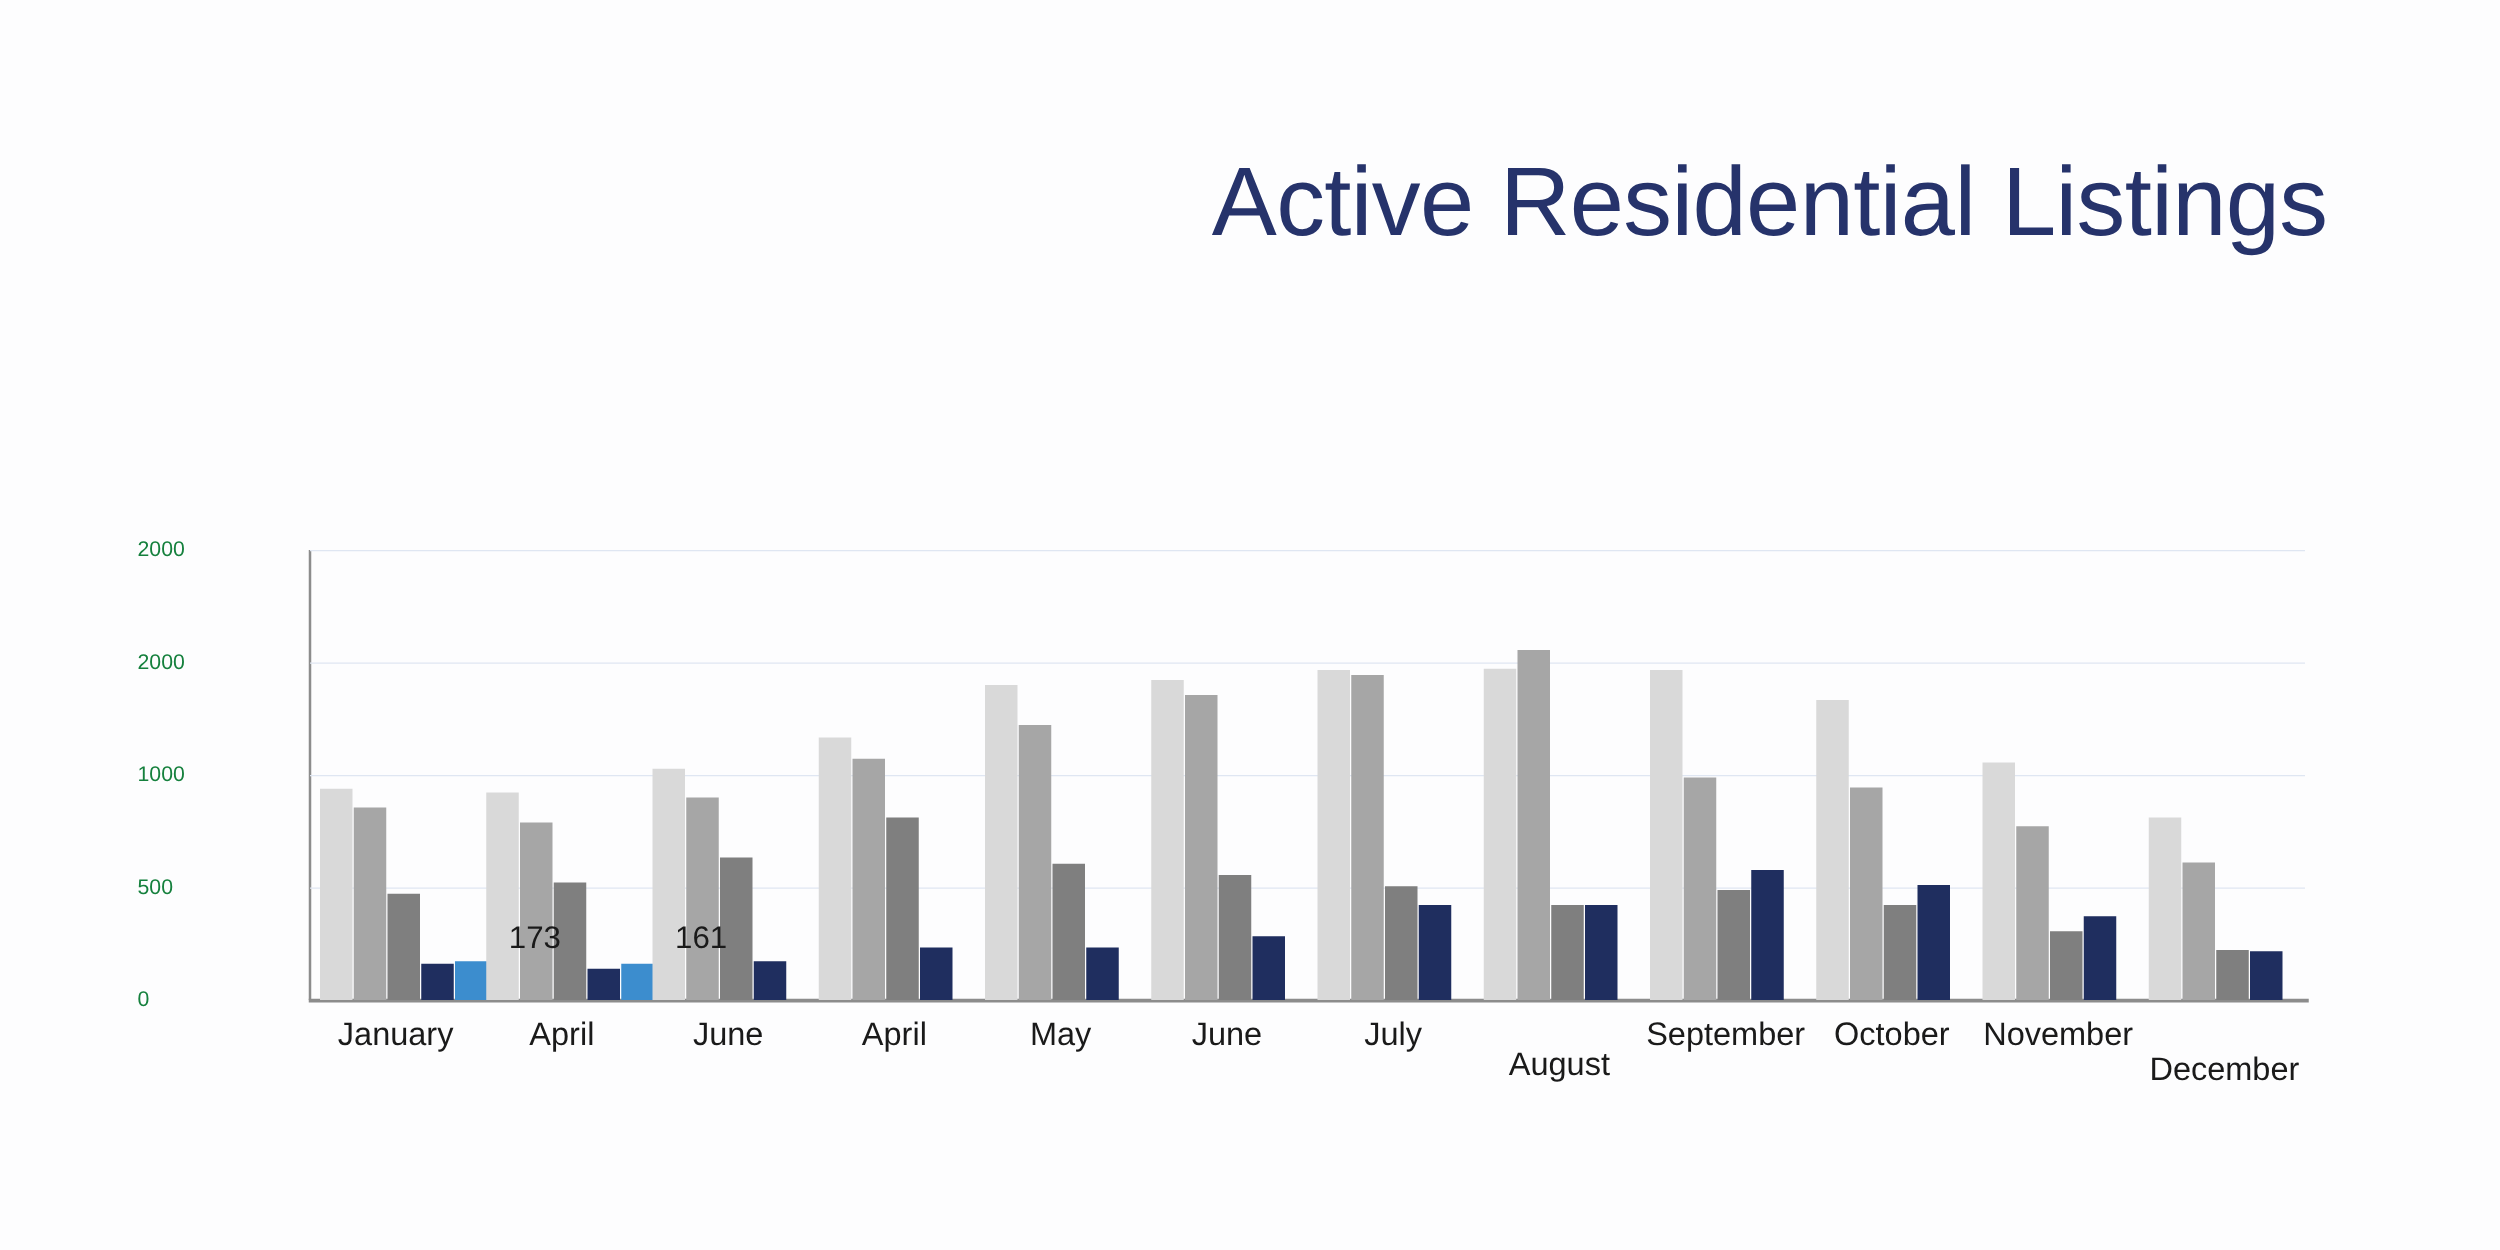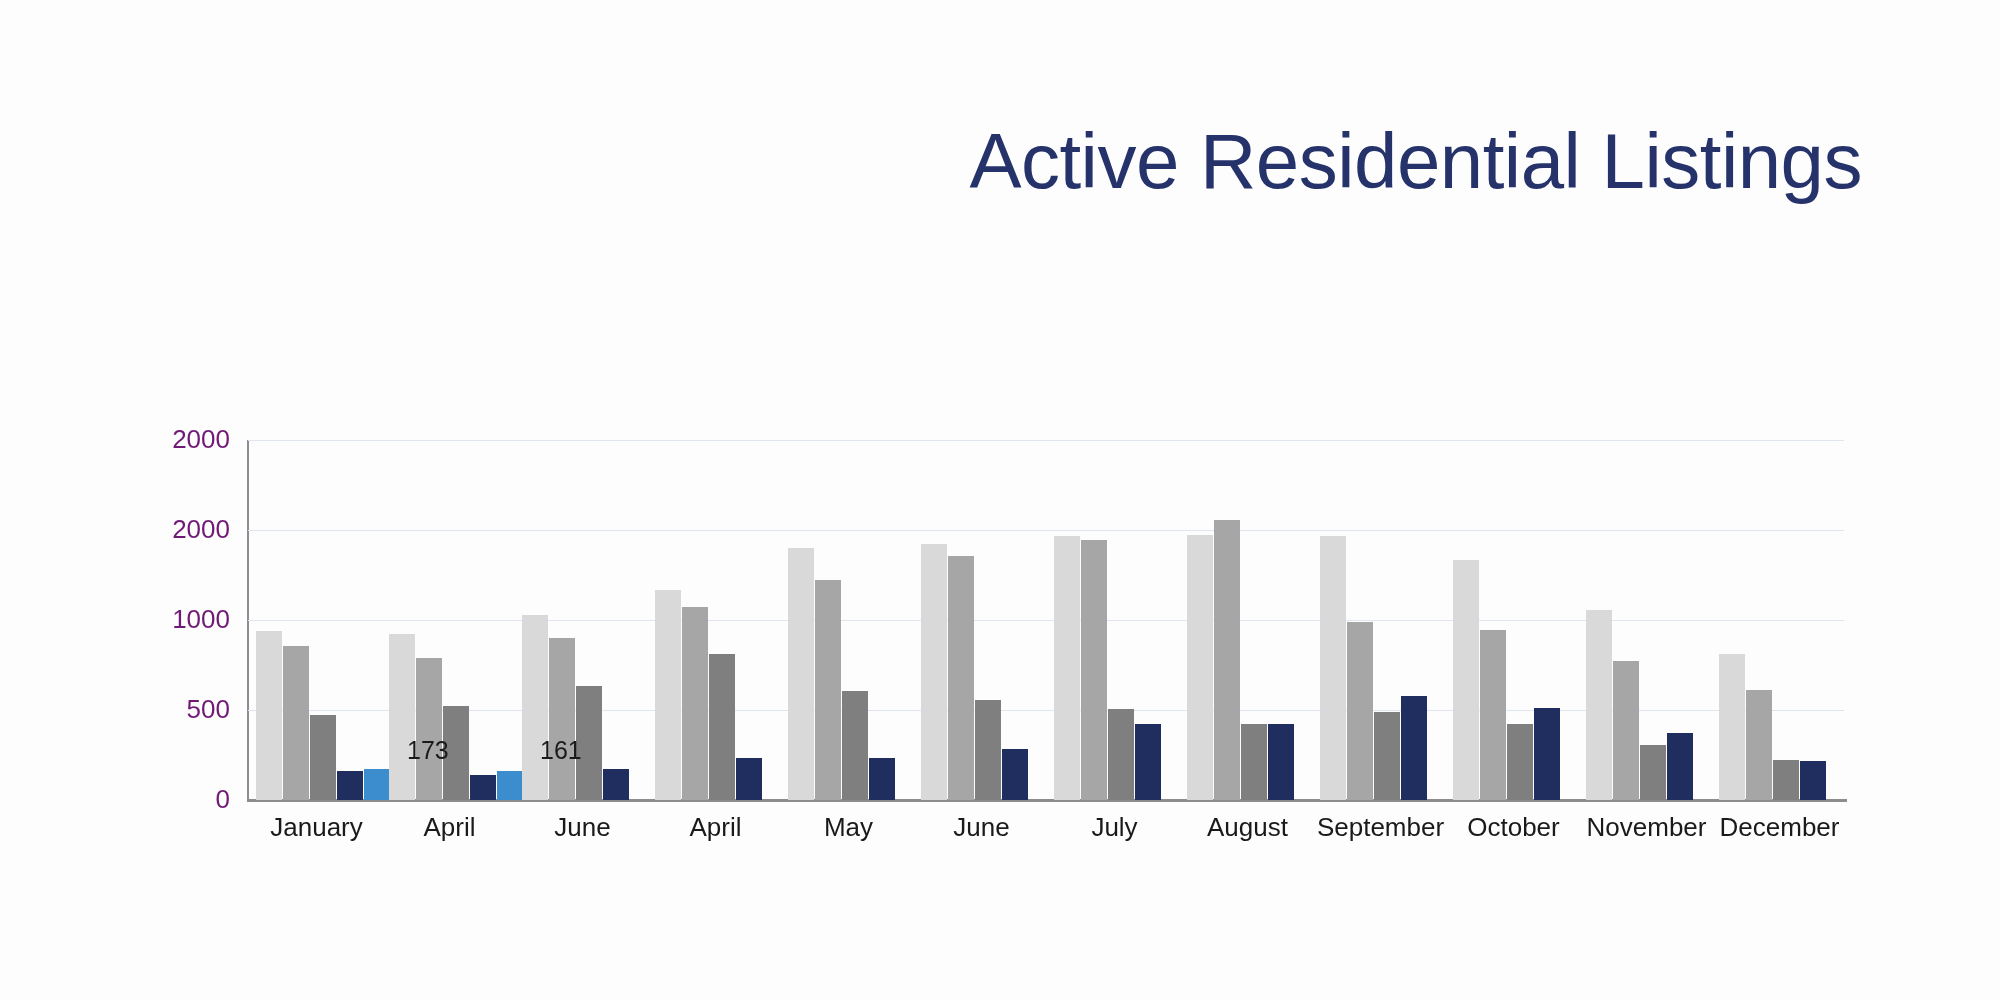--- a/index.html
+++ b/index.html
@@ -80,24 +80,23 @@
     top: 371px;
     width: 1600px;
     height: 3px;
     background: #8c8c8c;
   }
 
   .y-tick-label {
     position: absolute;
     right: 1622px;
     width: 120px;
-    text-align: right;
-    font-size: 26px;
+    font-size: 17px;
     line-height: 25px;
-    color: #701a75;
+    color: #15803d;
     transform: translateY(-13px);
   }
 
   
   #legend {
     position: absolute;
     left: 0;
     top: 32px;
     width: 1700px;
     display: flex;
@@ -367,20 +366,20 @@
     <div class="y-tick-label" style="top: 192px;">1000</div>
     <div class="y-tick-label" style="top: 102px;">2000</div>
     <div class="y-tick-label" style="top: 12px;">2000</div>
     <div class="month-label" style="left: 164.5px;">January</div>
     <div class="month-label" style="left: 297.5px;">April</div>
     <div class="month-label" style="left: 430.5px;">June</div>
     <div class="month-label" style="left: 563.5px;">April</div>
     <div class="month-label" style="left: 696.5px;">May</div>
     <div class="month-label" style="left: 829.5px;">June</div>
     <div class="month-label" style="left: 962.5px;">July</div>
-    <div class="month-label" style="left: 1095.5px;">August</div>
+    <div class="month-label" style="left: 1095.5px; margin-top: 24px;">August</div>
     <div class="month-label" style="left: 1228.5px;">September</div>
     <div class="month-label" style="left: 1361.5px;">October</div>
     <div class="month-label" style="left: 1494.5px;">November</div>
-    <div class="month-label" style="left: 1627.5px;">December</div>
+    <div class="month-label" style="left: 1627.5px; margin-top: 28px;">December</div>
     <div class="bar-label" style="left: 255px; top: 310px;">173</div>
     <div class="bar-label" style="left: 388px; top: 310px;">161</div>
   </div>
 
 </body></html>

